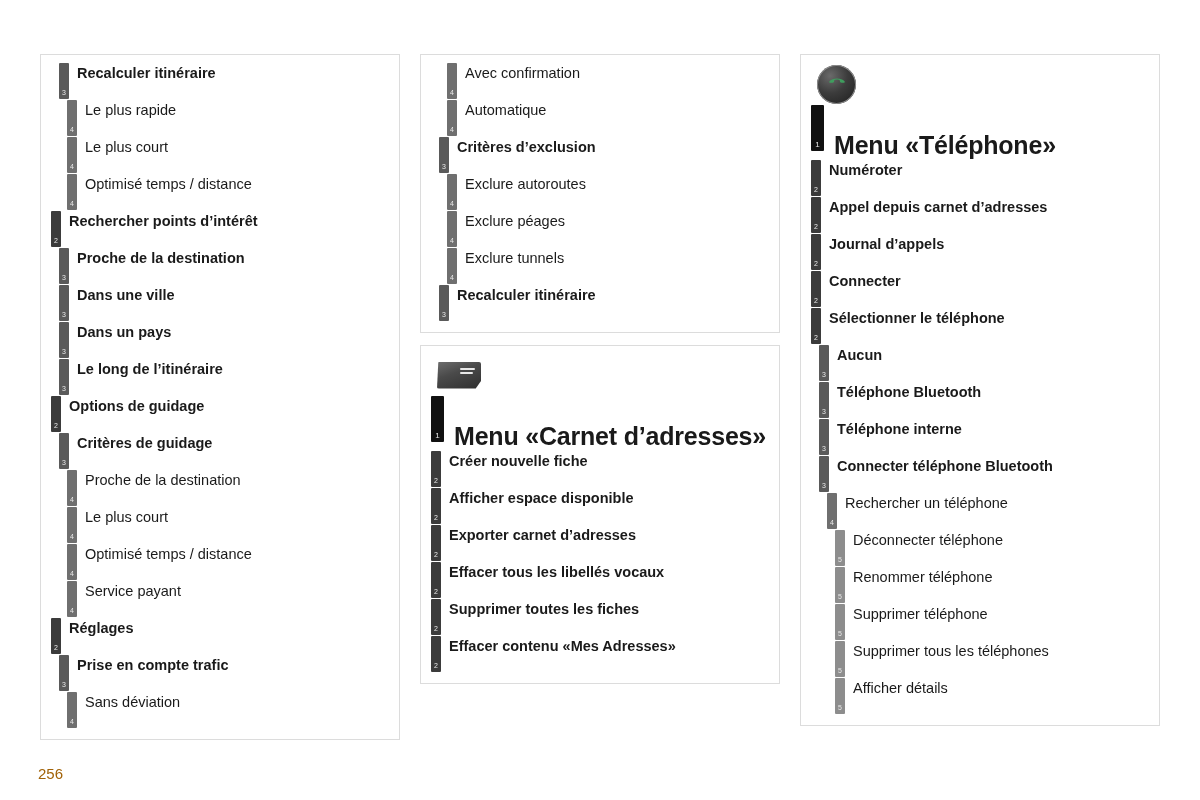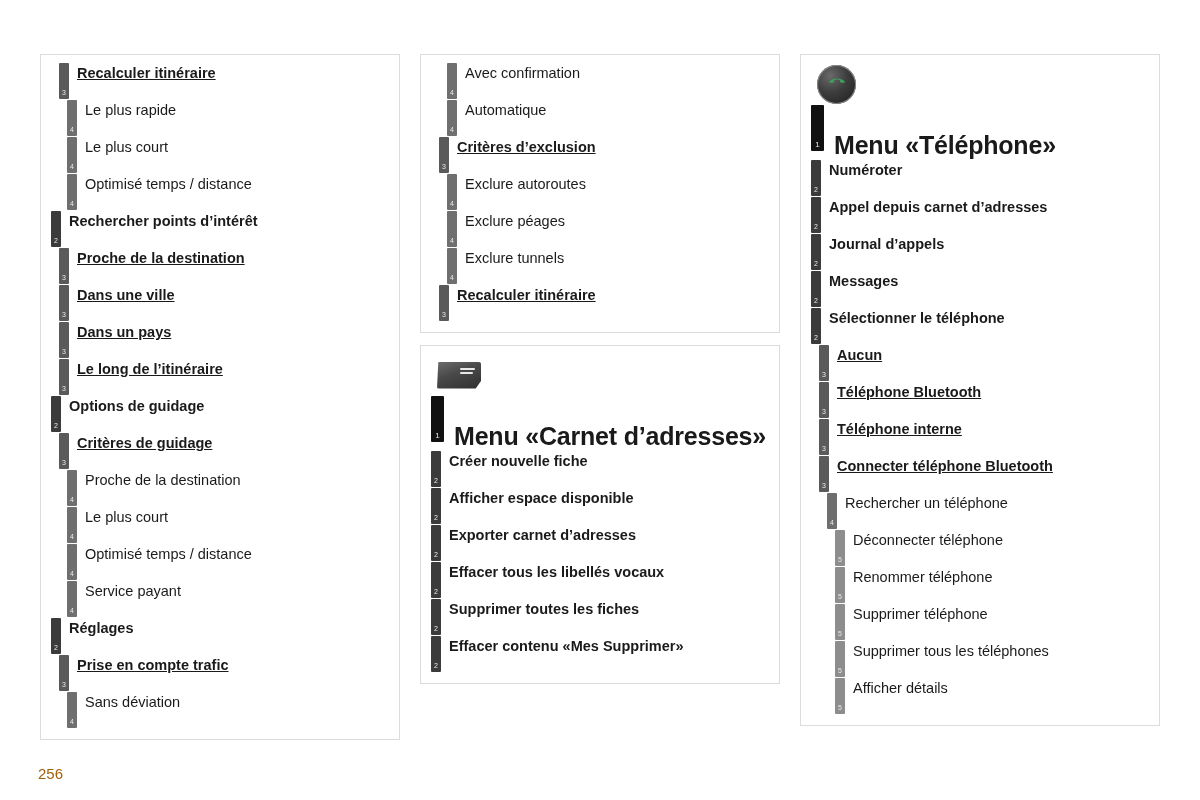--- a/index.html
+++ b/index.html
@@ -125,21 +125,21 @@
   .lvl1 .label { font-size: 25px; font-weight: bold; line-height: 30px;
                  margin-left: 10px; margin-top: 25px; letter-spacing: -0.2px; }
   .lvl1 { min-height: 52px; }
 
   .lvl2 .marker { width: 10px; height: 36px; background: #3b3b3b; margin-left: 0px; }
   .lvl2 .label { font-size: 14.5px; font-weight: bold; line-height: 17px;
                  margin-left: 8px; margin-top: 2px; }
 
   .lvl3 .marker { width: 10px; height: 36px; background: #5a5a5a; margin-left: 8px; }
   .lvl3 .label { font-size: 14.5px; font-weight: bold; line-height: 17px;
-                 margin-left: 8px; margin-top: 2px; text-decoration: underline; }
+                 margin-left: 8px; margin-top: 2px; }
 
   .lvl4 .marker { width: 10px; height: 36px; background: #6f6f6f; margin-left: 16px; }
   .lvl4 .label { font-size: 14.5px; font-weight: normal; line-height: 17px;
                  margin-left: 8px; margin-top: 2px; }
 
   .lvl5 .marker { width: 10px; height: 36px; background: #8d8d8d; margin-left: 24px; }
   .lvl5 .label { font-size: 14.5px; font-weight: normal; line-height: 17px;
                  margin-left: 8px; margin-top: 2px; }
 
   
@@ -356,21 +356,21 @@
         <div class="entry lvl2">
           <div class="marker">
             <span class="num">2</span>
           </div>
           <span class="label">Supprimer toutes les fiches</span>
         </div>
         <div class="entry lvl2">
           <div class="marker">
             <span class="num">2</span>
           </div>
-          <span class="label">Effacer contenu «Mes Supprimer»</span>
+          <span class="label">Effacer contenu «Mes Adresses»</span>
         </div>
       </div>
     </div>
   <div class="column" id="col-right">
       <div class="box">
         <div class="icon-row">
           <div class="phone-icon">
             <svg width="24" height="24" viewBox="0 0 24 24" aria-hidden="true">
               <path d="M4.5 9.2c3.2-3.6 11.8-3.6 15 0 .6.7.1 1.6-.8 1.6h-2.4c-.8 0-1.3-.5-1.4-1.2l-.1-1c-.05-.5-.4-.8-.9-.9a14 14 0 0 0-3.8 0c-.5.1-.85.4-.9.9l-.1 1c-.1.7-.6 1.2-1.4 1.2H5.3c-.9 0-1.4-.9-.8-1.6z" fill="#3f9d5e"></path>
             </svg>
@@ -397,21 +397,21 @@
         <div class="entry lvl2">
           <div class="marker">
             <span class="num">2</span>
           </div>
           <span class="label">Journal d’appels</span>
         </div>
         <div class="entry lvl2">
           <div class="marker">
             <span class="num">2</span>
           </div>
-          <span class="label">Messages</span>
+          <span class="label">Connecter</span>
         </div>
         <div class="entry lvl2">
           <div class="marker">
             <span class="num">2</span>
           </div>
           <span class="label">Sélectionner le téléphone</span>
         </div>
         <div class="entry lvl3">
           <div class="marker">
             <span class="num">3</span>

